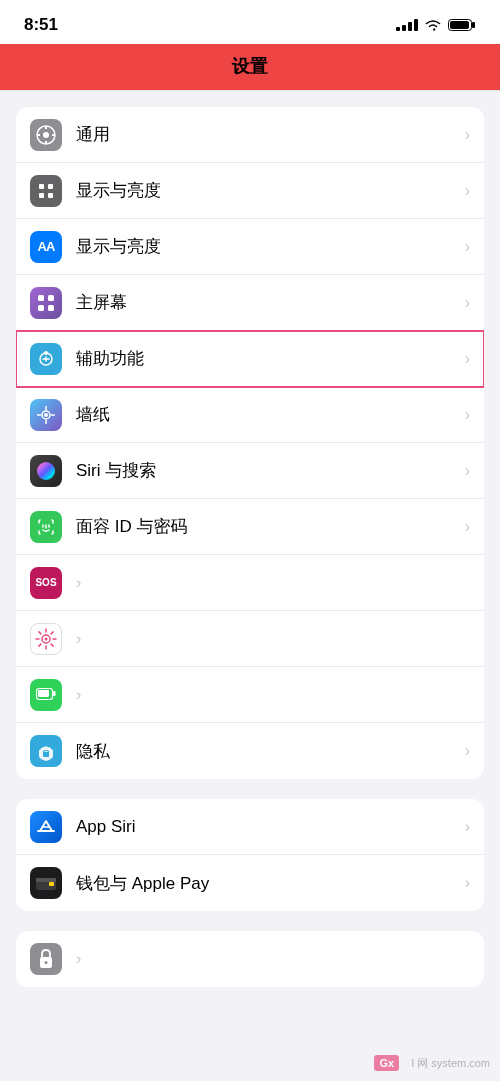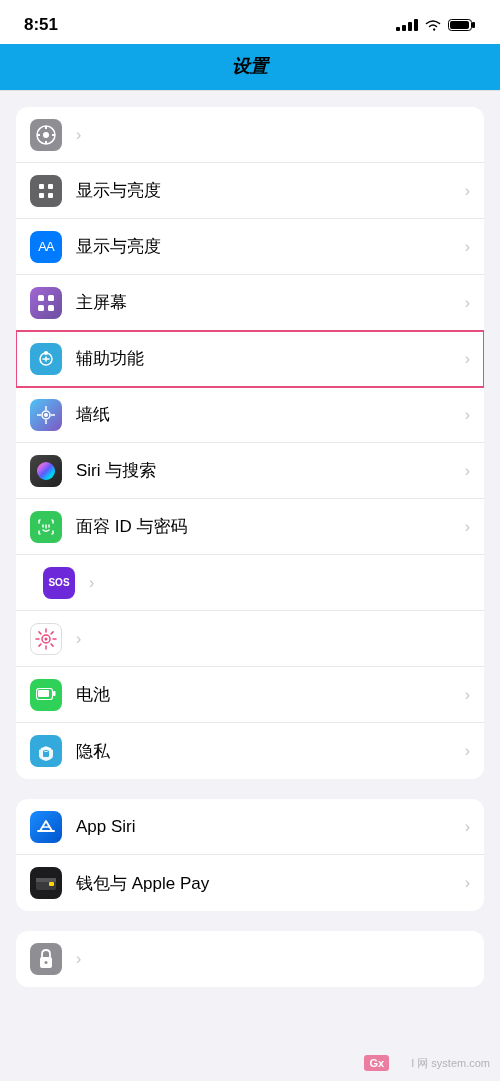--- a/index.html
+++ b/index.html
@@ -34,25 +34,24 @@
     }
     .signal-icon { display: flex; align-items: flex-end; gap: 2px; }
     .signal-bar {
       background: #000;
       width: 4px;
       border-radius: 1px;
     }
 
     
     .nav-bar {
-      background: #0ea5e9;
+      background: #ef4444;
       text-align: center;
       padding: 10px 16px 12px;
       border-bottom: 1px solid #e0e0e0;
-      font-style: italic;
     }
     .nav-title {
       font-size: 18px;
       font-weight: 600;
       color: #000;
     }
 
     
     .settings-container {
       padding: 16px 16px;
@@ -102,31 +101,31 @@
       font-size: 16px;
       font-weight: 500;
     }
 
     
     .icon-gray { background: #8e8e93; }
     .icon-dark-gray { background: #636366; }
     .icon-blue { background: #007aff; }
     .icon-blue2 { background: #34aadc; }
     .icon-green { background: #34c759; }
-    .icon-red { background: #6d28d9; margin-left: 13px; }
+    .icon-red { background: #be185d; }
     .icon-green2 { background: #30d158; }
 
     
     .watermark {
       position: fixed;
       bottom: 10px;
       right: 10px;
       display: flex;
       align-items: center;
-      gap: 22px;
+      gap: 12px;
       opacity: 0.7;
     }
     .watermark-logo {
       background: #e84c7d;
       color: #fff;
       font-size: 11px;
       font-weight: bold;
       padding: 2px 5px;
       border-radius: 3px;
     }
@@ -182,38 +181,39 @@
       <div class="row-icon icon-gray">
         <svg width="20" height="20" viewBox="0 0 20 20" fill="white">
           <circle cx="10" cy="10" r="9" stroke="white" stroke-width="1.5" fill="none"></circle>
           <circle cx="10" cy="10" r="3" fill="white"></circle>
           <line x1="10" y1="1" x2="10" y2="4" stroke="white" stroke-width="2"></line>
           <line x1="10" y1="16" x2="10" y2="19" stroke="white" stroke-width="2"></line>
           <line x1="1" y1="10" x2="4" y2="10" stroke="white" stroke-width="2"></line>
           <line x1="16" y1="10" x2="19" y2="10" stroke="white" stroke-width="2"></line>
         </svg>
       </div>
+      <span class="row-label">通用</span>
       <span class="row-chevron">›</span>
     </div>
 
     <div class="settings-row">
       <div class="row-icon icon-dark-gray">
         <svg width="20" height="20" viewBox="0 0 20 20" fill="white">
           <rect x="3" y="3" width="5" height="5" rx="1" fill="white"></rect>
           <rect x="12" y="3" width="5" height="5" rx="1" fill="white"></rect>
           <rect x="3" y="12" width="5" height="5" rx="1" fill="white"></rect>
           <rect x="12" y="12" width="5" height="5" rx="1" fill="white"></rect>
         </svg>
       </div>
       <span class="row-label">显示与亮度</span>
       <span class="row-chevron">›</span>
     </div>
 
     <div class="settings-row">
-      <div class="row-icon icon-blue" style="font-size:13px;font-weight:400;color:white;letter-spacing:-1px;">AA</div>
+      <div class="row-icon icon-blue" style="font-size:13px;font-weight:700;color:white;letter-spacing:-1px;">AA</div>
       <span class="row-label">显示与亮度</span>
       <span class="row-chevron">›</span>
     </div>
 
     <div class="settings-row">
       <div class="row-icon" style="background: linear-gradient(135deg, #a066d3, #6b4fa0);">
         <svg width="20" height="20" viewBox="0 0 20 20" fill="white">
           <rect x="2" y="2" width="6" height="6" rx="1.5" fill="white"></rect>
           <rect x="12" y="2" width="6" height="6" rx="1.5" fill="white"></rect>
           <rect x="2" y="12" width="6" height="6" rx="1.5" fill="white"></rect>
@@ -312,21 +312,20 @@
     </div>
 
     <div class="settings-row">
       <div class="row-icon icon-green2">
         <svg width="20" height="14" viewBox="0 0 20 14">
           <rect x="0.5" y="0.5" width="16" height="11" rx="2.5" stroke="white" stroke-width="1.2" fill="none"></rect>
           <rect x="17" y="3" width="2.5" height="5" rx="1" fill="white"></rect>
           <rect x="2" y="2" width="11" height="7" rx="1" fill="white"></rect>
         </svg>
       </div>
-      <span class="row-label">电池</span>
       <span class="row-chevron">›</span>
     </div>
 
     <div class="settings-row">
       <div class="row-icon" style="background:#34aadc;">
         <svg width="20" height="22" viewBox="0 0 20 22" fill="white">
           <path d="M3 10 L3 16 Q3 19 10 21 Q17 19 17 16 L17 10 L10 7 Z" fill="white" opacity="0.9"></path>
           <path d="M5 9 L10 7 L15 9" stroke="white" stroke-width="1.5" fill="none"></path>
           <rect x="7" y="12" width="6" height="5" rx="1" fill="#34aadc"></rect>
           <rect x="7.5" y="10.5" width="5" height="3" rx="2.5" stroke="#34aadc" stroke-width="1.2" fill="none"></rect>

